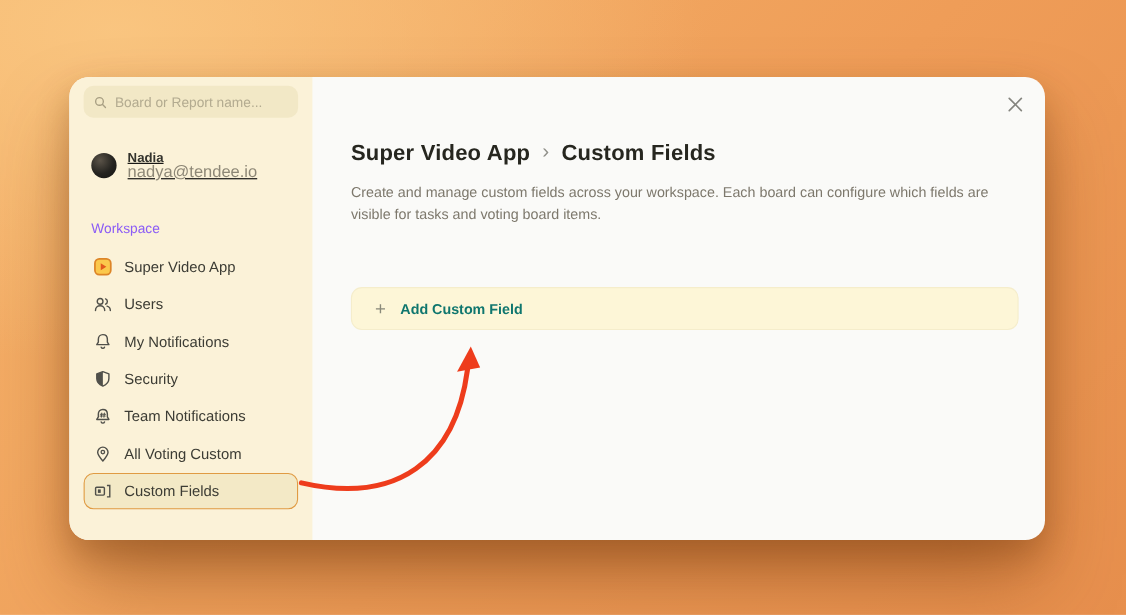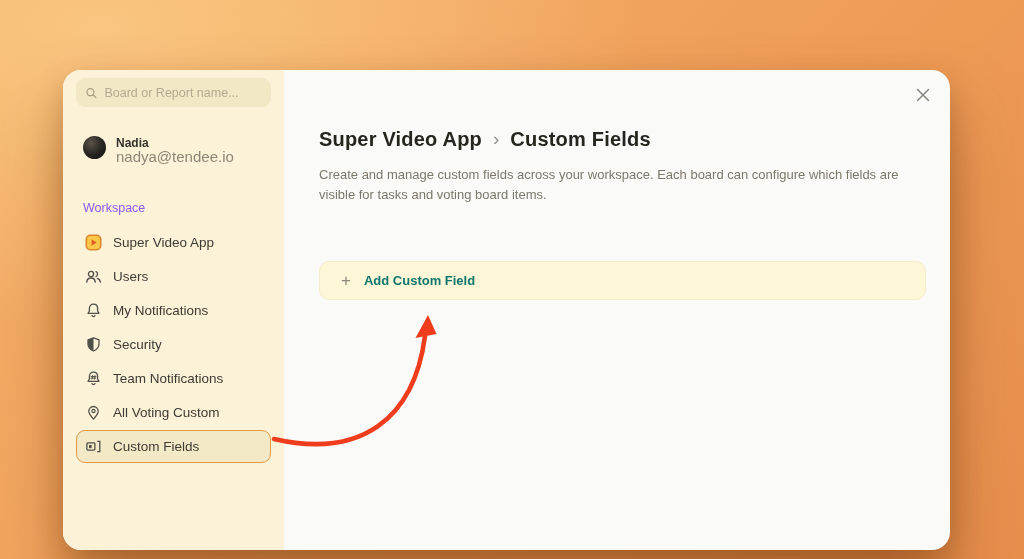--- a/index.html
+++ b/index.html
@@ -6,41 +6,41 @@
   html, body { width: 1024px; height: 559px; overflow: hidden; }
   body {
     font-family: "Liberation Sans", sans-serif;
     background:
       radial-gradient(900px 500px at 10% 5%, rgba(250,199,130,.9) 0%, rgba(250,199,130,0) 60%),
       linear-gradient(135deg, #f5b46b 0%, #ef9d58 55%, #e78f4d 100%);
     position: relative;
   }
 
   .modal {
-    position: absolute; left: 63px; top: 70px; width: 887px; height: 480px;
+    position: absolute; left: 63px; top: 70px; width: 887px; height: 421px;
     background: #fafaf8; border-radius: 18px; display: flex; overflow: hidden;
     box-shadow: 0 40px 70px -8px rgba(120,58,14,.5), 0 14px 30px rgba(120,58,14,.3);
   }
 
   
   .sidebar {
     width: 221px; flex: 0 0 221px; background: #fbf2d8;
     padding: 8px 13px; position: relative;
   }
   .search-box {
     height: 29px; background: #f2e8c6; border: none; border-radius: 9px;
     display: flex; align-items: center; gap: 7px; padding: 0 9px; width: 100%;
   }
   .search-box input {
     border: none; background: transparent; outline: none; width: 100%;
     font-family: "Liberation Sans", sans-serif; font-size: 12.5px; color: #6b6450;
   }
   .search-box input::placeholder { color: #b3ab90; }
 
-  .user-row { margin-top: 29px; display: flex; align-items: flex-start; gap: 10px; padding-left: 7px; cursor: pointer; }
+  .user-row { margin-top: 29px; display: flex; align-items: center; gap: 10px; padding-left: 7px; cursor: pointer; text-decoration: underline; }
   .avatar {
     width: 23px; height: 23px; border-radius: 50%;
     background: radial-gradient(circle at 35% 30%, #5a5348 0%, #24231f 55%, #131311 100%);
     flex: 0 0 23px;
   }
   .user-name { font-size: 12px; font-weight: 700; color: #33332c; line-height: 14px; }
   .user-email { font-size: 15px; color: #8d8776; line-height: 14px; }
 
   .section-label { margin-top: 37px; padding-left: 7px; font-size: 12.5px; color: #8b5cf6; }
 

